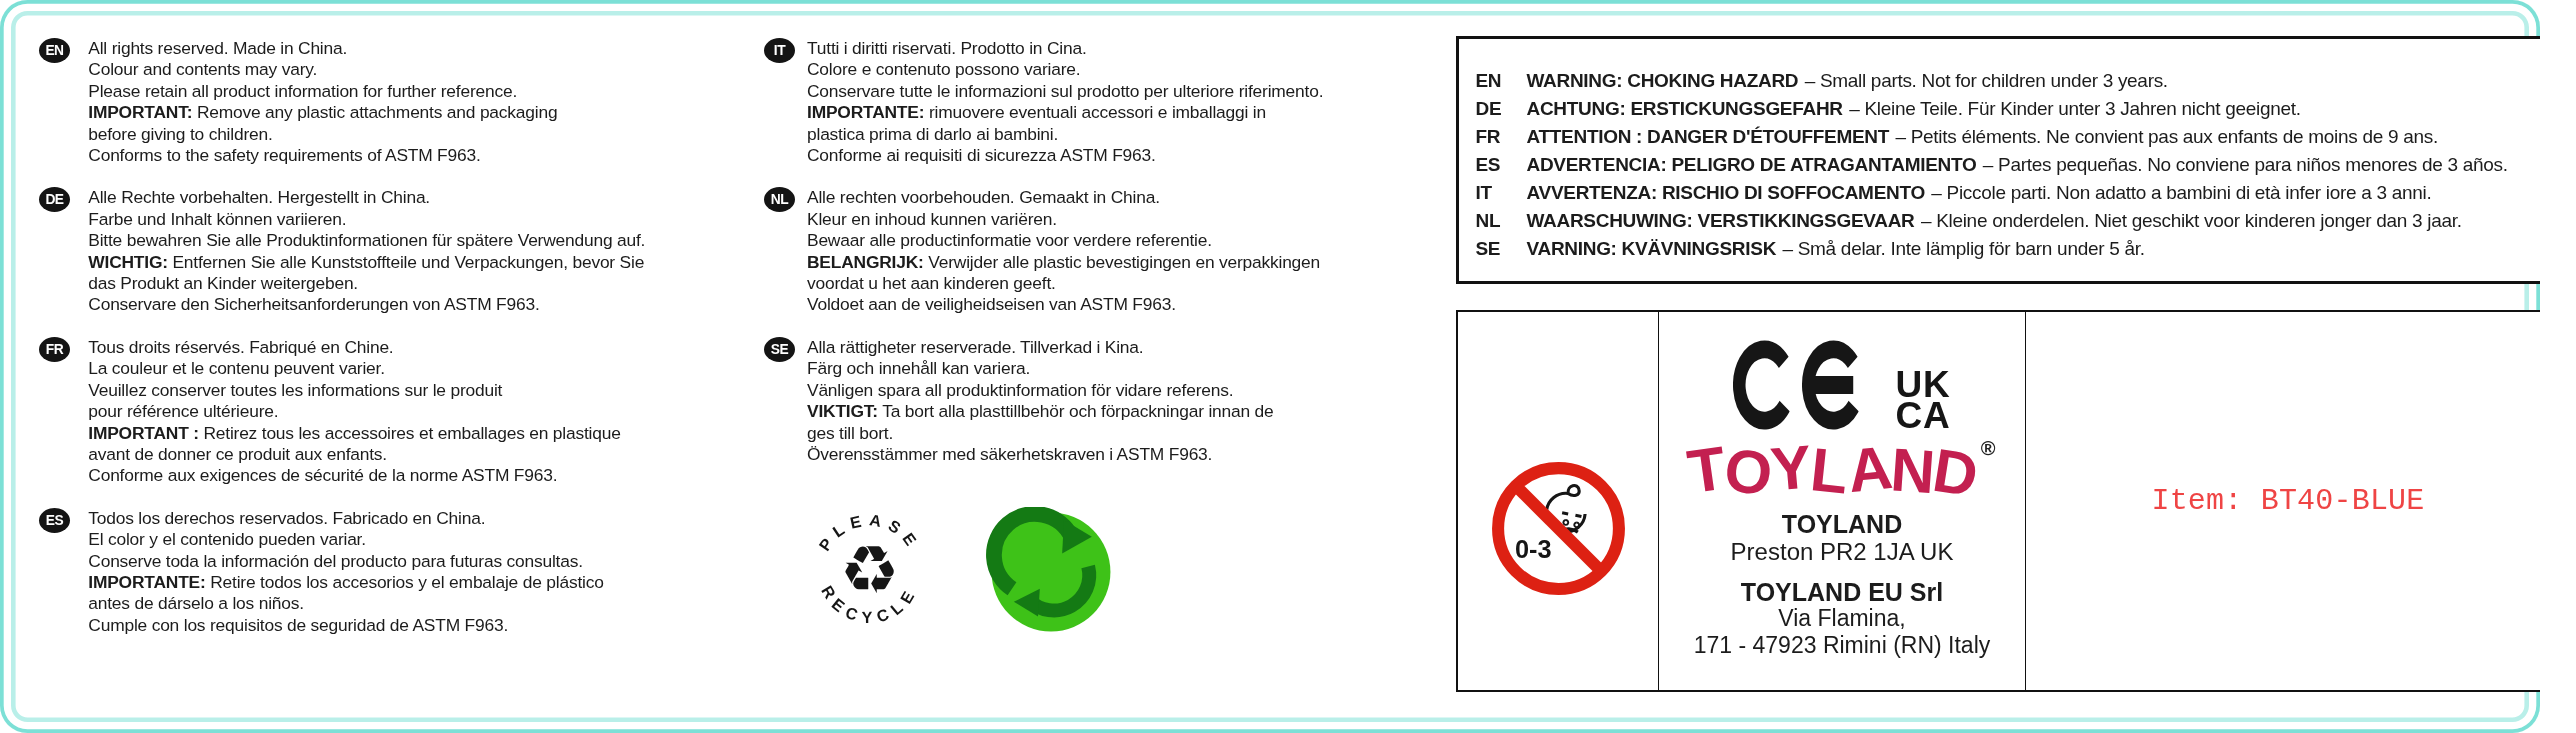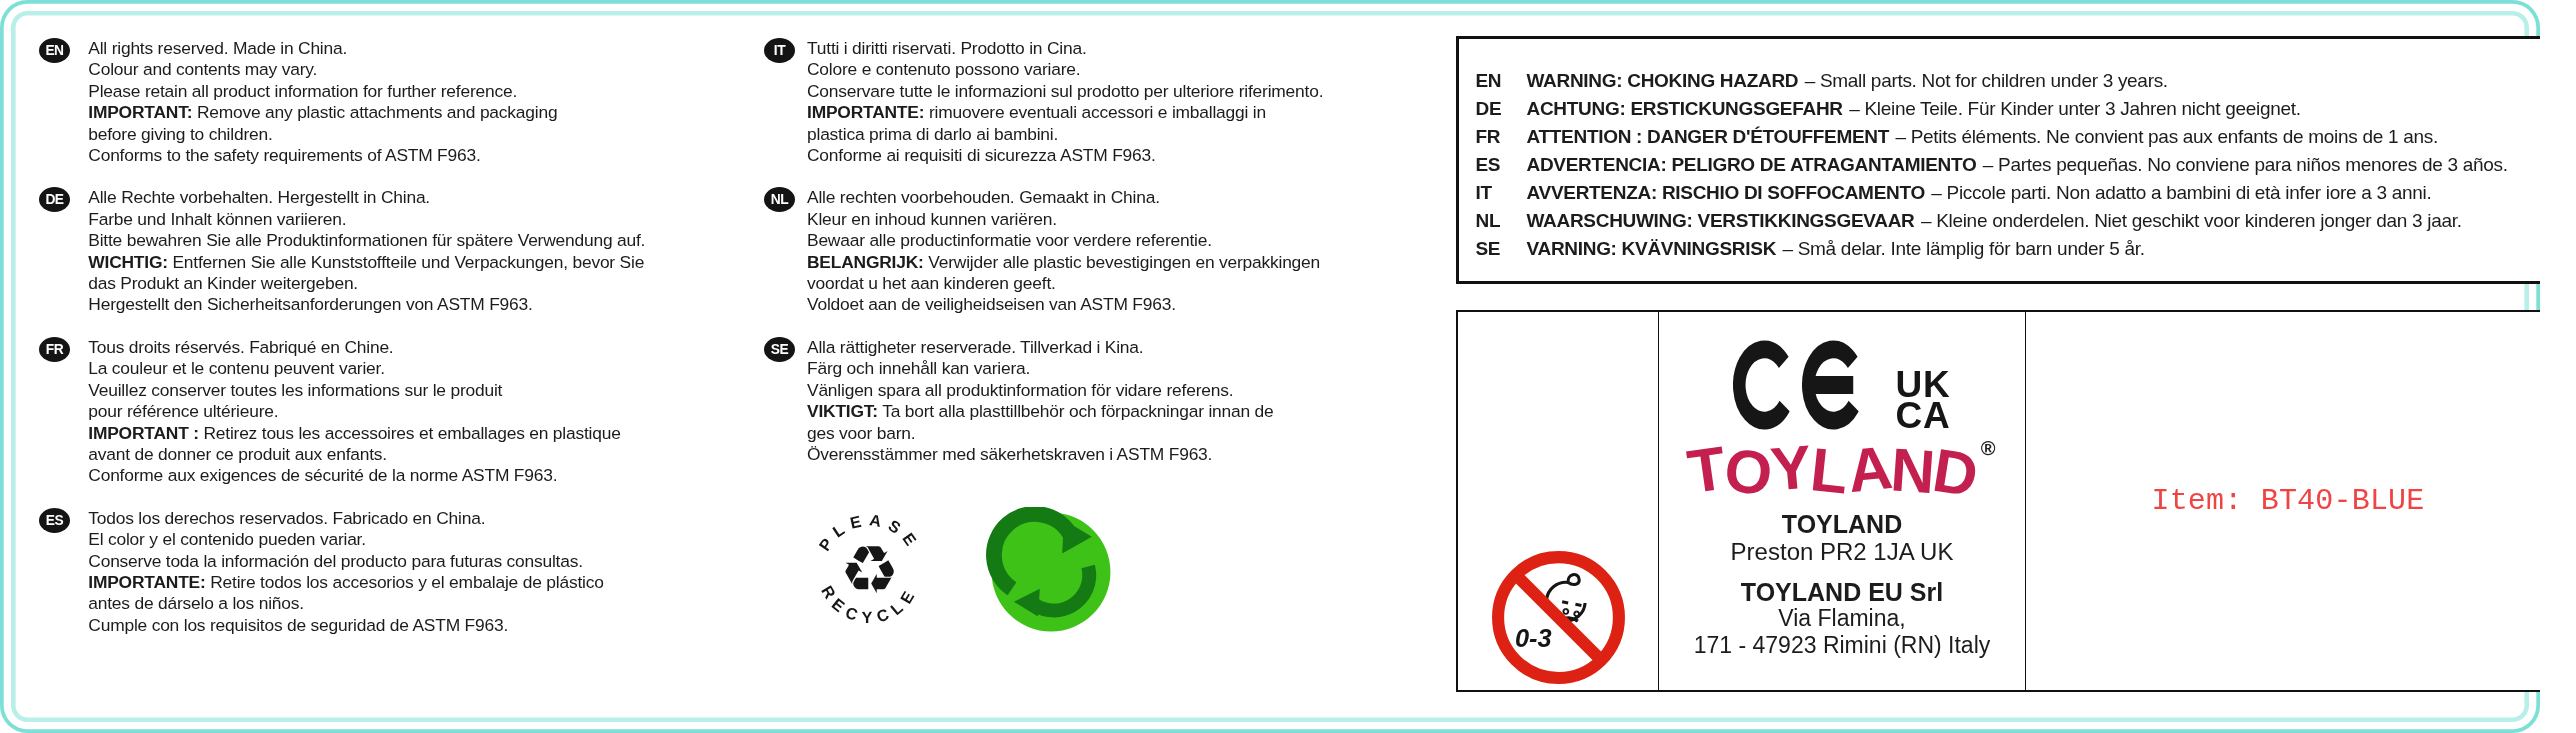--- a/index.html
+++ b/index.html
@@ -34,21 +34,21 @@
   }
   .wrow{display:flex;line-height:28px;font-size:19px;letter-spacing:-0.3px;white-space:nowrap;}
   .wcode{display:inline-block;width:51px;font-weight:700;}
   .whead{font-weight:700;}
   .wtail{margin-left:6.4px;}
   
   .info-box{
     position:absolute;left:1456px;top:310px;width:1096px;height:382px;
     border:2.8px solid #111;box-sizing:border-box;background:#fff;display:flex;
   }
-  .col-age{width:200px;border-right:1.8px solid #111;display:flex;align-items:flex-end;justify-content:center;font-style:italic;}
+  .col-age{width:200px;border-right:1.8px solid #111;display:flex;align-items:center;justify-content:center;}
   .col-age svg{width:145px;height:145px;margin-top:55px;}
   .col-brand{width:367px;border-right:1.8px solid #111;text-align:center;padding-top:24px;box-sizing:border-box;}
   .col-item{flex:1;display:flex;flex-direction:column;justify-content:center;align-items:center;gap:11px;}
   .marks{display:flex;justify-content:center;align-items:flex-end;gap:24px;height:95px;}
   .ce-svg{width:138px;height:92px;}
   .ukca{font-weight:900;font-size:37px;line-height:0.84;letter-spacing:0.9px;color:#161616;text-align:center;}
   .logo-line{margin-top:5.5px;white-space:nowrap;}
   .logo{
     display:inline-block;font-weight:900;font-size:61px;color:#c32050;
     letter-spacing:-0.9px;line-height:1;
@@ -86,21 +86,21 @@
         </div>
       </div>
       <div class="section">
         <span class="badge">DE</span>
         <div class="sec-lines">
           <div class="line">Alle Rechte vorbehalten. Hergestellt in China.</div>
           <div class="line">Farbe und Inhalt können variieren.</div>
           <div class="line">Bitte bewahren Sie alle Produktinformationen für spätere Verwendung auf.</div>
           <div class="line"><b>WICHTIG:</b> Entfernen Sie alle Kunststoffteile und Verpackungen, bevor Sie</div>
           <div class="line">das Produkt an Kinder weitergeben.</div>
-          <div class="line">Hergestellt den Sicherheitsanforderungen von ASTM F963.</div>
+          <div class="line">Conservare den Sicherheitsanforderungen von ASTM F963.</div>
         </div>
       </div>
       <div class="section">
         <span class="badge">FR</span>
         <div class="sec-lines">
           <div class="line">Tous droits réservés. Fabriqué en Chine.</div>
           <div class="line">La couleur et le contenu peuvent varier.</div>
           <div class="line">Veuillez conserver toutes les informations sur le produit</div>
           <div class="line">pour référence ultérieure.</div>
           <div class="line"><b>IMPORTANT :</b> Retirez tous les accessoires et emballages en plastique</div>
@@ -144,21 +144,21 @@
             <div class="line">Voldoet aan de veiligheidseisen van ASTM F963.</div>
           </div>
         </div>
         <div class="section">
           <span class="badge">SE</span>
           <div class="sec-lines">
             <div class="line">Alla rättigheter reserverade. Tillverkad i Kina.</div>
             <div class="line">Färg och innehåll kan variera.</div>
             <div class="line">Vänligen spara all produktinformation för vidare referens.</div>
             <div class="line"><b>VIKTIGT:</b> Ta bort alla plasttillbehör och förpackningar innan de</div>
-            <div class="line">ges voor barn.</div>
+            <div class="line">ges till bort.</div>
             <div class="line">Överensstämmer med säkerhetskraven i ASTM F963.</div>
           </div>
         </div>
       </div>
     <div class="recycle-row">
 
       <svg class="stamp" viewBox="0 0 140 140">
         <defs>
           <path id="arcTop" d="M 22,70 A 48,48 0 0 1 118,70"></path>
           <path id="arcBot" d="M 16,70 A 54,54 0 0 0 124,70"></path>
@@ -189,21 +189,21 @@
         <span class="wtail">– Small parts. Not for children under 3 years.</span>
       </div>
       <div class="wrow">
         <span class="wcode">DE</span>
         <span class="whead">ACHTUNG: ERSTICKUNGSGEFAHR</span>
         <span class="wtail">– Kleine Teile. Für Kinder unter 3 Jahren nicht geeignet.</span>
       </div>
       <div class="wrow">
         <span class="wcode">FR</span>
         <span class="whead">ATTENTION : DANGER D'ÉTOUFFEMENT</span>
-        <span class="wtail">– Petits éléments. Ne convient pas aux enfants de moins de 1 ans.</span>
+        <span class="wtail">– Petits éléments. Ne convient pas aux enfants de moins de 9 ans.</span>
       </div>
       <div class="wrow">
         <span class="wcode">ES</span>
         <span class="whead">ADVERTENCIA: PELIGRO DE ATRAGANTAMIENTO</span>
         <span class="wtail">– Partes pequeñas. No conviene para niños menores de 3 años.</span>
       </div>
       <div class="wrow">
         <span class="wcode">IT</span>
         <span class="whead">AVVERTENZA: RISCHIO DI SOFFOCAMENTO</span>
         <span class="wtail">– Piccole parti. Non adatto a bambini di età infer iore a 3 anni.</span>

